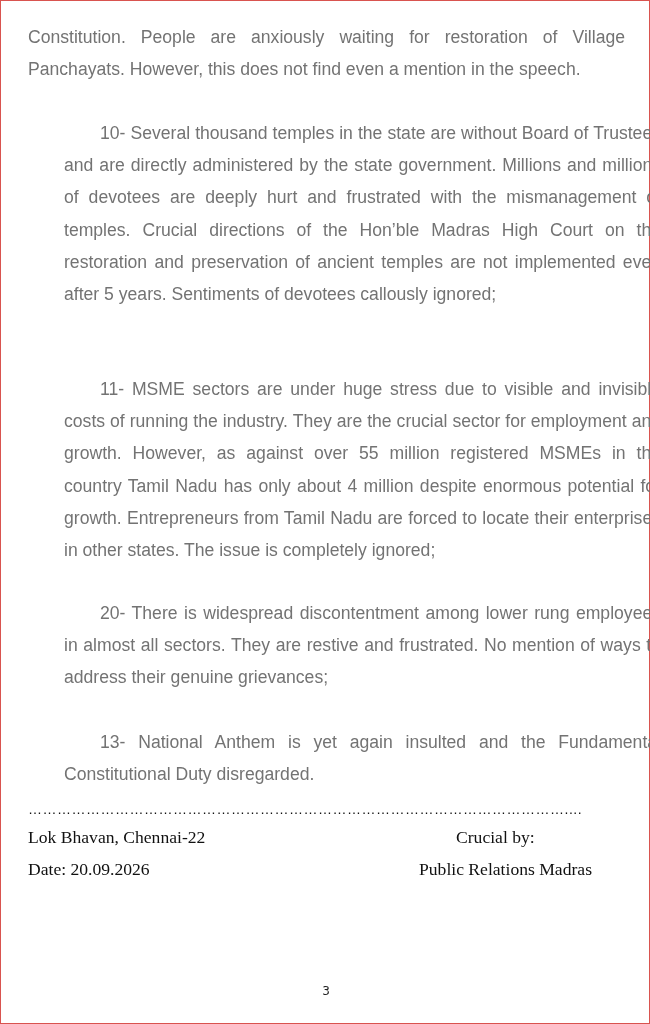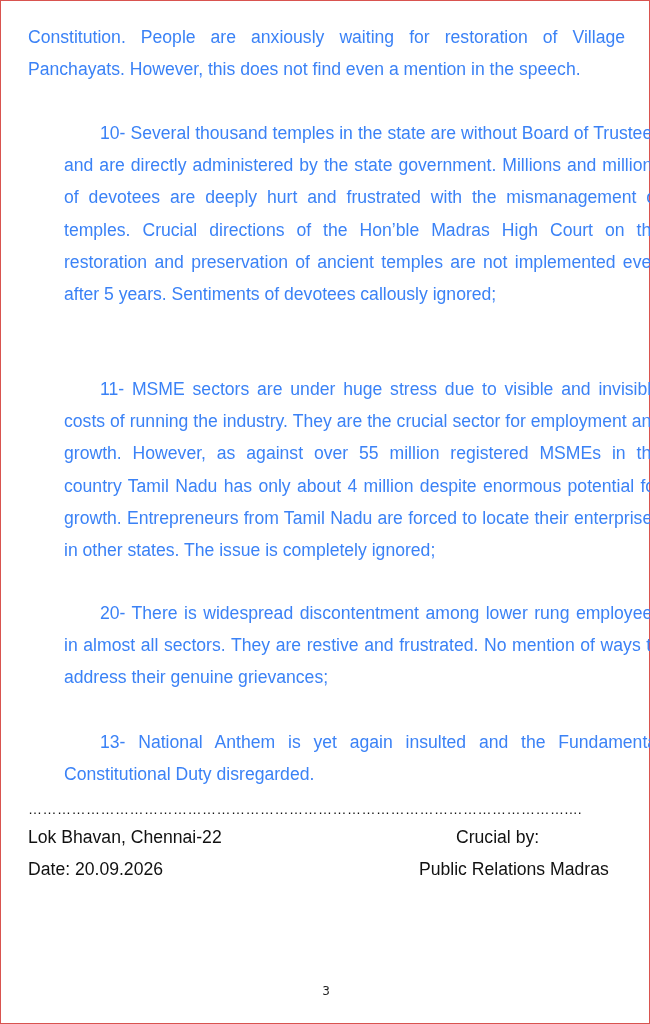--- a/index.html
+++ b/index.html
@@ -3,32 +3,32 @@
 <meta charset="utf-8">
 <style>
   html, body { margin:0; padding:0; background:#ffffff; }
   body { width:650px; height:1024px; position:relative; overflow:hidden; }
   .page {
     position:absolute; left:0; top:0; width:648px; height:1022px;
     border:1px solid #d9534f; background:#fff;
   }
   .txt {
     font-family: "Liberation Sans", sans-serif;
-    font-size:17.6px; color:#3b82f6; line-height:32.2px;
+    font-size:17.6px; color:#737373; line-height:32.2px;
     position:absolute; left:27px; width:597px;
     text-align:justify; margin:0;
   }
   .indent { text-indent:36px;margin-left:36px; }
   .dots {
     position:absolute; left:27px; top:800px; width:597px;
     font-family:"Liberation Sans", sans-serif; font-size:14px; color:#111;
     white-space:nowrap; overflow:hidden; letter-spacing:0.5px;
   }
   .foot {
-    position:absolute; font-family:Liberation Sans, sans-serif;
+    position:absolute; font-family:Liberation Serif, serif;
     font-size:17.6px; color:#111;text-align:center;
   }
   .pnum {
     position:absolute; top:983px; left:0; width:650px; text-align:center;
     font-family:"DejaVu Sans", sans-serif; font-size:12px; color:#222;
   }
 </style>
 </head>
 <body>
 

